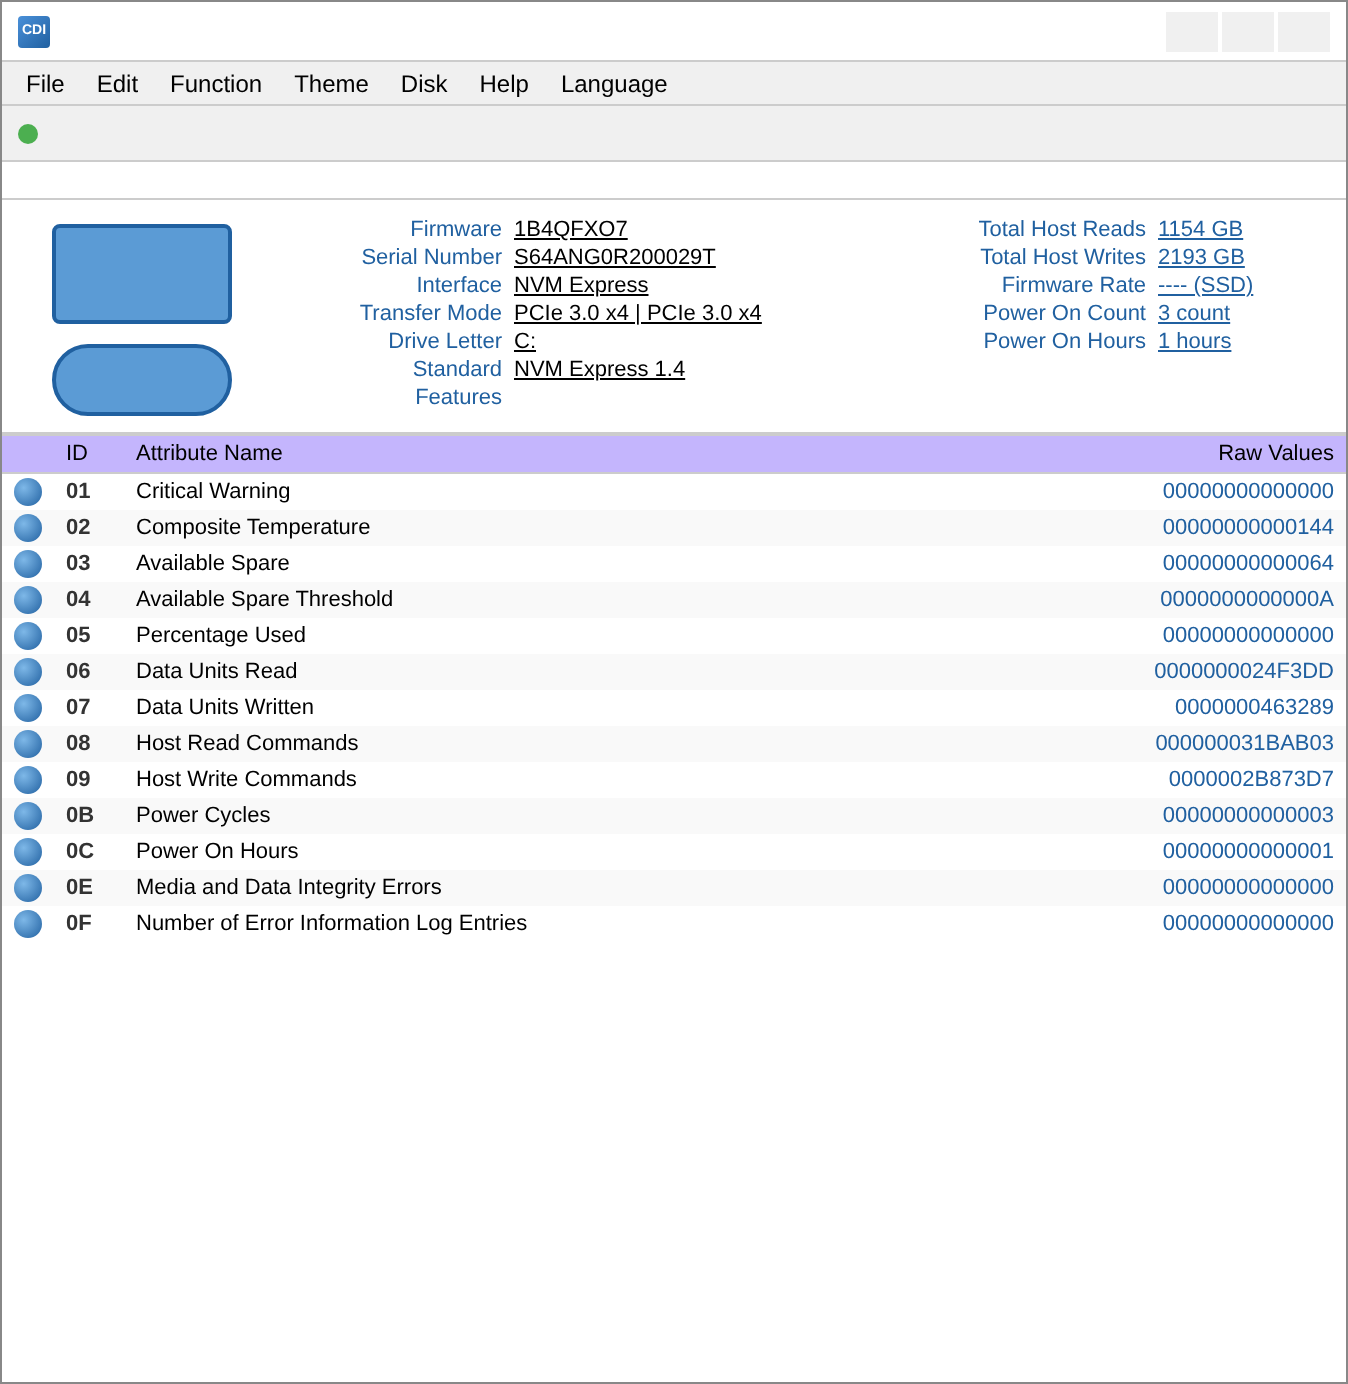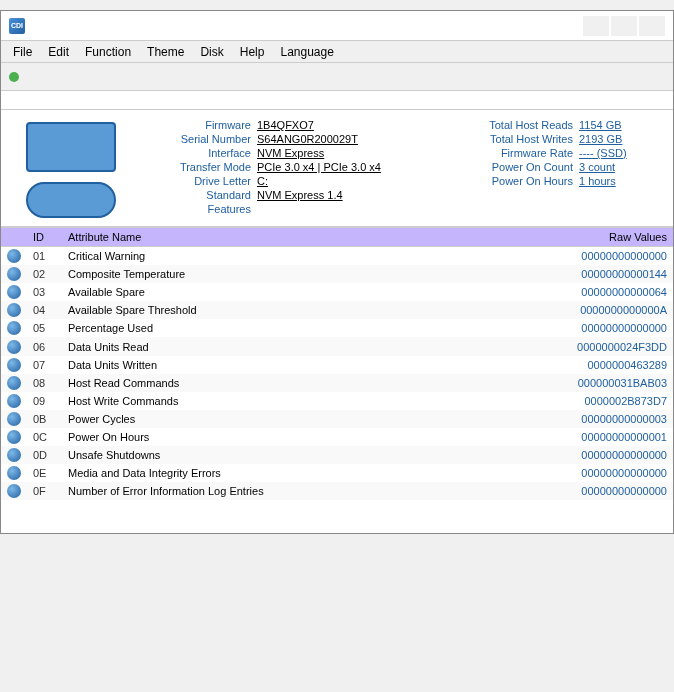--- a/index.html
+++ b/index.html
@@ -6,26 +6,25 @@
     body {
       font-family: 'Segoe UI', Tahoma, Geneva, Verdana, sans-serif;
       font-size: 12px;
       background: #f0f0f0;
       width: 674px;
       height: 692px;
       overflow: hidden;
     }
     .window {
       width: 674px;
-      height: 524px;
+      height: 692px;
       background: #f0f0f0;
       border: 1px solid #888;
       display: flex;
       flex-direction: column;
-      margin-top: 10px;
     }
     .title-bar {
       background: #fff;
       height: 30px;
       display: flex;
       align-items: center;
       padding: 0 8px;
       border-bottom: 1px solid #ccc;
       user-select: none;
     }
@@ -206,21 +205,21 @@
       color: #000;
     }
     tbody td.right { text-align: right; color: #2060a0; }
     .row-icon {
       width: 14px; height: 14px;
       background: radial-gradient(circle at 35% 35%, #7eb8e8, #2060a0);
       border-radius: 50%;
       display: inline-block;
       vertical-align: middle;
     }
-    .id-cell { color: #333; font-size: 11px; }
+    .id-cell { color: #333; font-size: 11px; font-weight: bold; }
   </style>
 </head>
 <body>
 
 <div class="window">
 
   <div class="title-bar">
     <div class="title-bar-icon">
       <span style="font-size:7px;">CDI</span>
     </div>
@@ -402,26 +401,20 @@
     <td class="right">00000000000003</td>
   </tr>
             <tr>
     <td><span class="row-icon"></span></td>
     <td class="id-cell">0C</td>
     <td>Power On Hours</td>
     <td class="right">00000000000001</td>
   </tr>
             <tr>
     <td><span class="row-icon"></span></td>
-    <td class="id-cell">0D</td>
-    <td>Unsafe Shutdowns</td>
-    <td class="right">00000000000000</td>
-  </tr>
-            <tr>
-    <td><span class="row-icon"></span></td>
     <td class="id-cell">0E</td>
     <td>Media and Data Integrity Errors</td>
     <td class="right">00000000000000</td>
   </tr>
             <tr>
     <td><span class="row-icon"></span></td>
     <td class="id-cell">0F</td>
     <td>Number of Error Information Log Entries</td>
     <td class="right">00000000000000</td>
   </tr>

